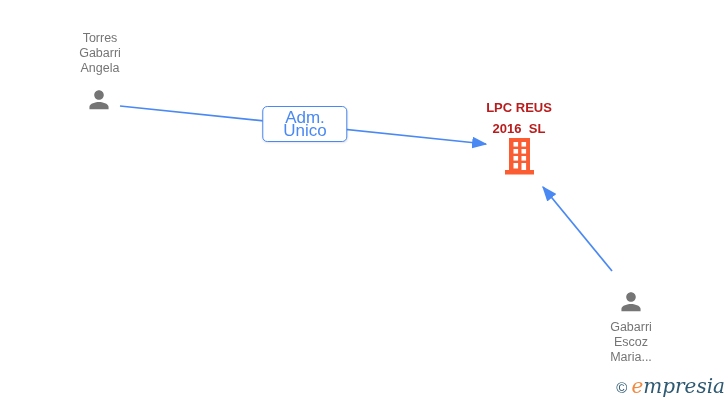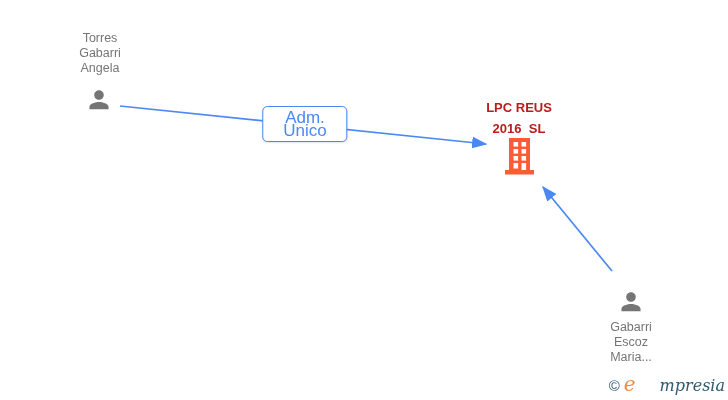--- a/index.html
+++ b/index.html
@@ -68,23 +68,22 @@
     color: #ef8b41;
     font-family: "DejaVu Serif", serif;
     font-style: italic;
     font-size: 20px;
     line-height: 20px;
   }
   .wm-rest {
     color: #2d5972;
     font-family: "DejaVu Serif", serif;
     font-style: italic;
-    font-size: 16px;
+    font-size: 20px;
     line-height: 20px;
-    margin-left: 24px;
   }
 </style>
 </head>
 <body>
 
 <div class="canvas">
 
   <svg class="edges-svg" width="728" height="400" viewBox="0 0 728 400">
     <defs>
       <marker id="arrowhead" markerWidth="9" markerHeight="7" refX="8.2" refY="3.5" orient="auto">

